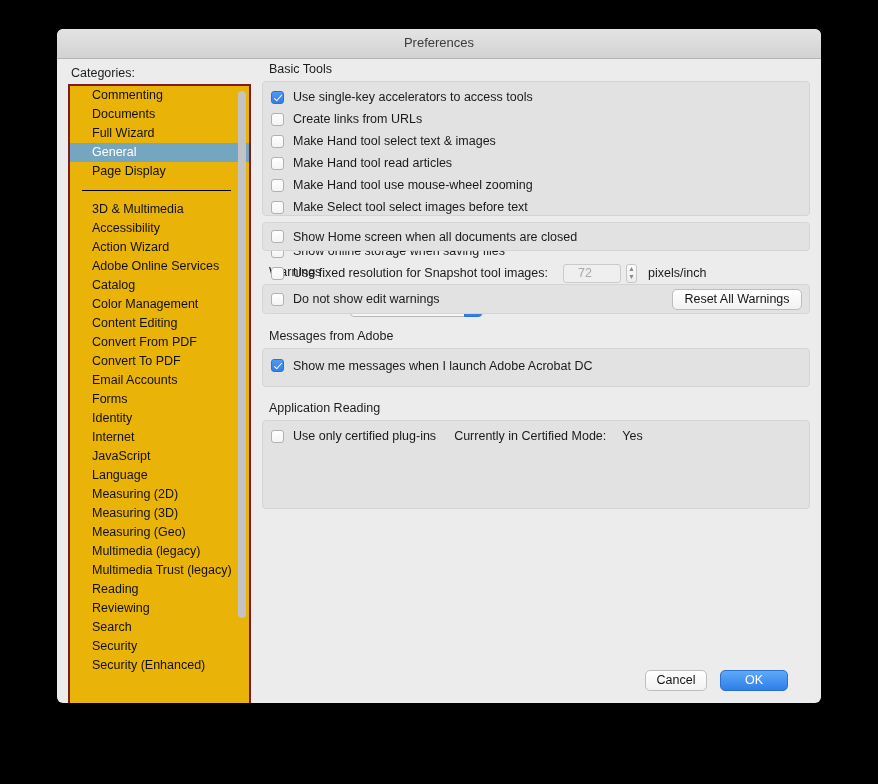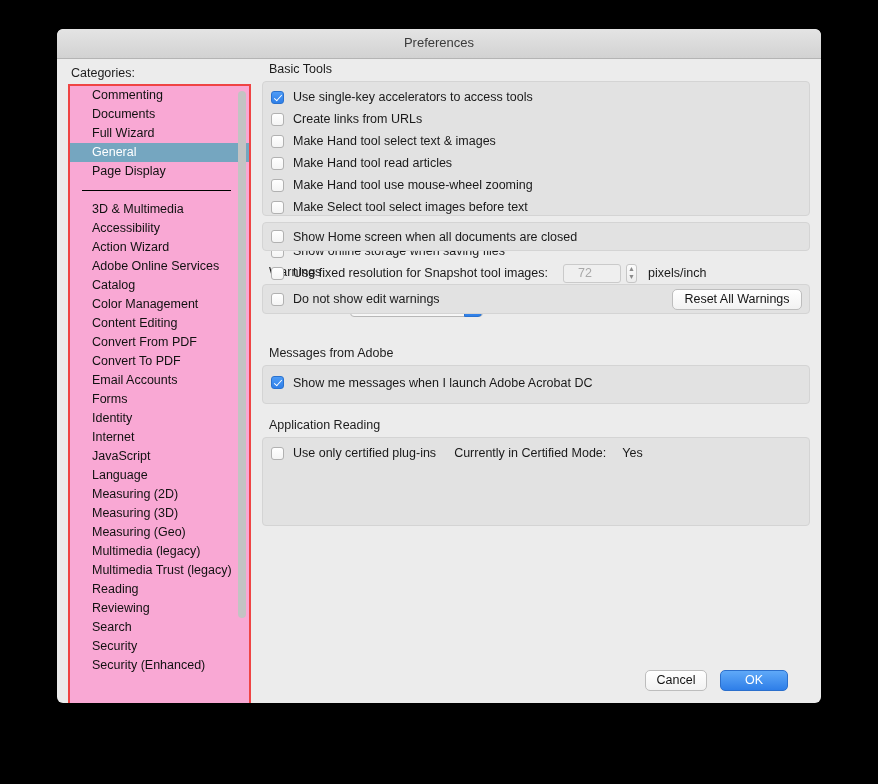--- a/index.html
+++ b/index.html
@@ -54,22 +54,22 @@
     font-size: 12.5px;
     color: #1d1d1d;
   }
 
   #category-list {
     position: absolute;
     left: 11px;
     top: 55px;
     width: 183px;
     height: 641px;
-    background: #f9a8d4;
-    border: 2px solid #ef4444;
+    background: #eab308;
+    border: 2px solid #7f1d1d;
     box-sizing: border-box;
     overflow: hidden;
   }
   #category-inner {
     position: absolute;
     left: 0; top: 0;
     width: 183px;
   }
   .cat-item {
     height: 19px;
@@ -421,21 +421,21 @@
 
     <div class="group-title" style="margin-top:14px;">Warnings</div>
     <div class="group-box" style="height:30px;">
       <div class="cb-row" style="height:28px;">
         <div class="cbx" id="warn-cbx"></div>
         <div class="cb-label">Do not show edit warnings</div>
       </div>
       <div class="push-btn" id="reset-warnings">Reset All Warnings</div>
     </div>
 
-    <div class="group-title" style="margin-top:32px;">Messages from Adobe</div>
+    <div class="group-title" style="margin-top:15px;">Messages from Adobe</div>
     <div class="group-box" style="height:39px;">
       <div class="cb-row" style="height:33px;">
         <div class="cbx checked" id="msg-cbx"></div>
         <div class="cb-label">Show me messages when I launch Adobe Acrobat DC</div>
       </div>
     </div>
 
     <div class="group-title" style="margin-top:14px;">Application Reading</div>
     <div class="group-box" style="height:89px;">
       <div class="cb-row" style="height:30px;">

